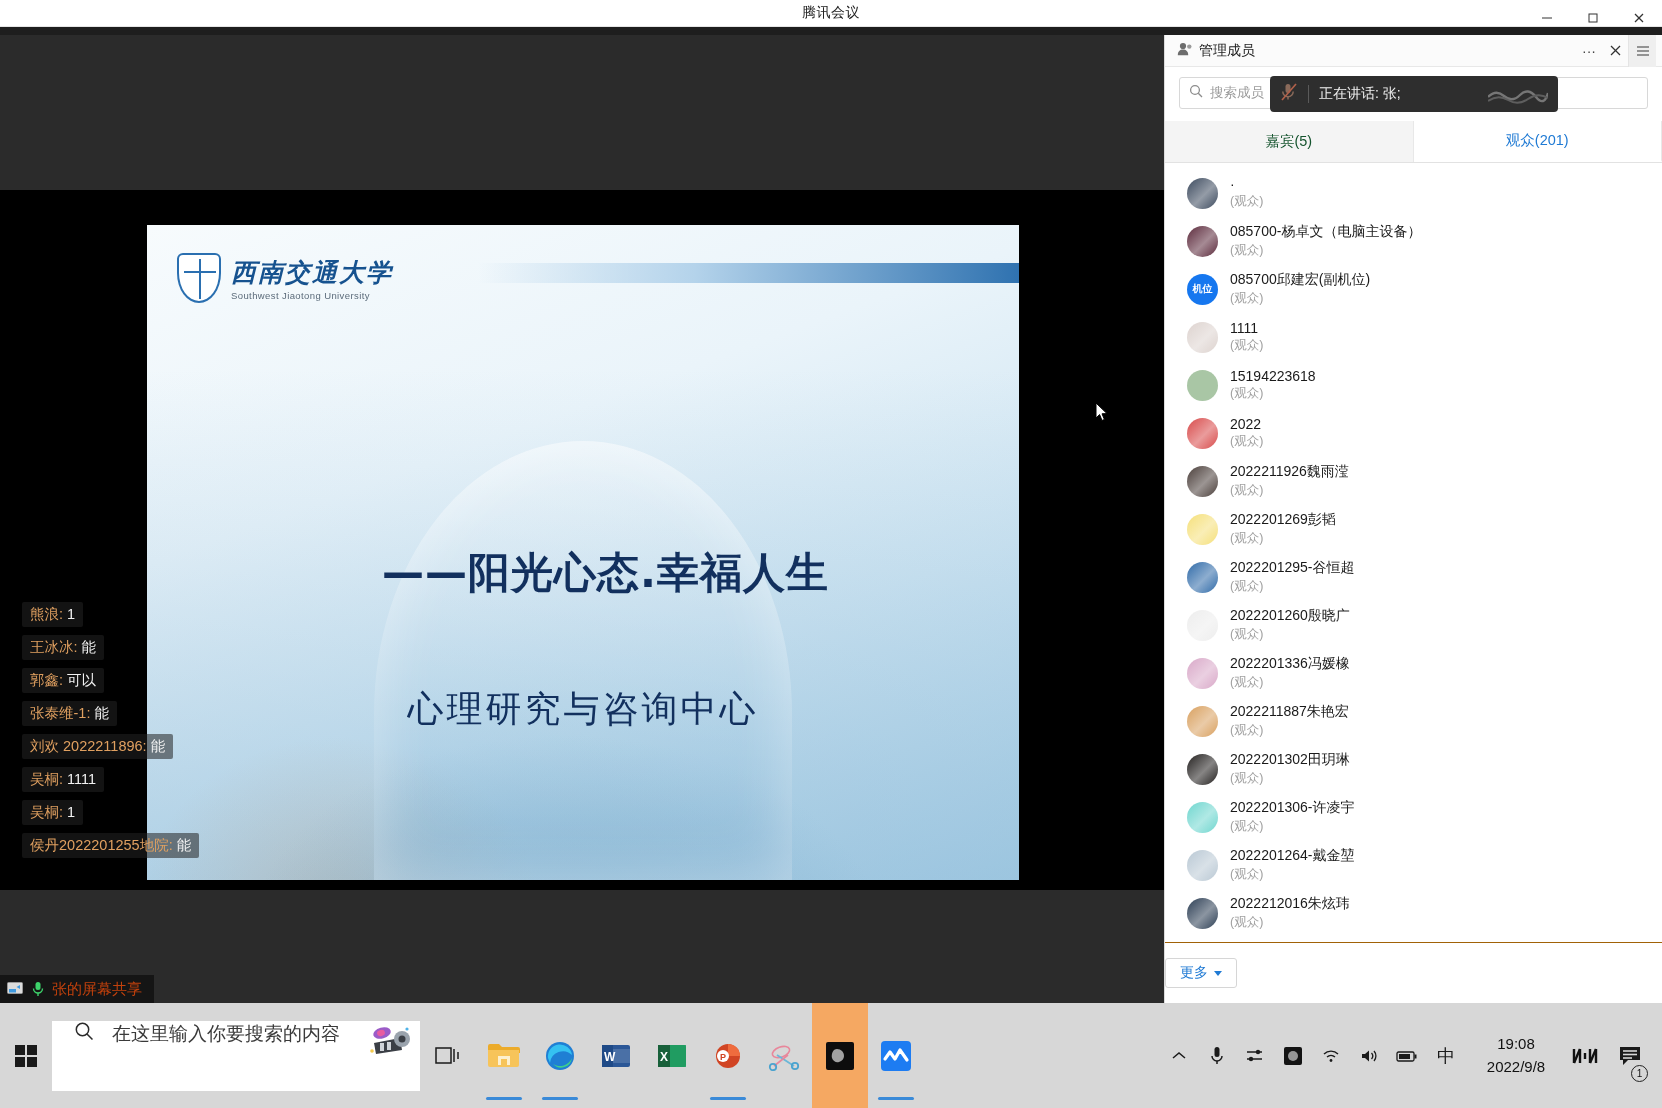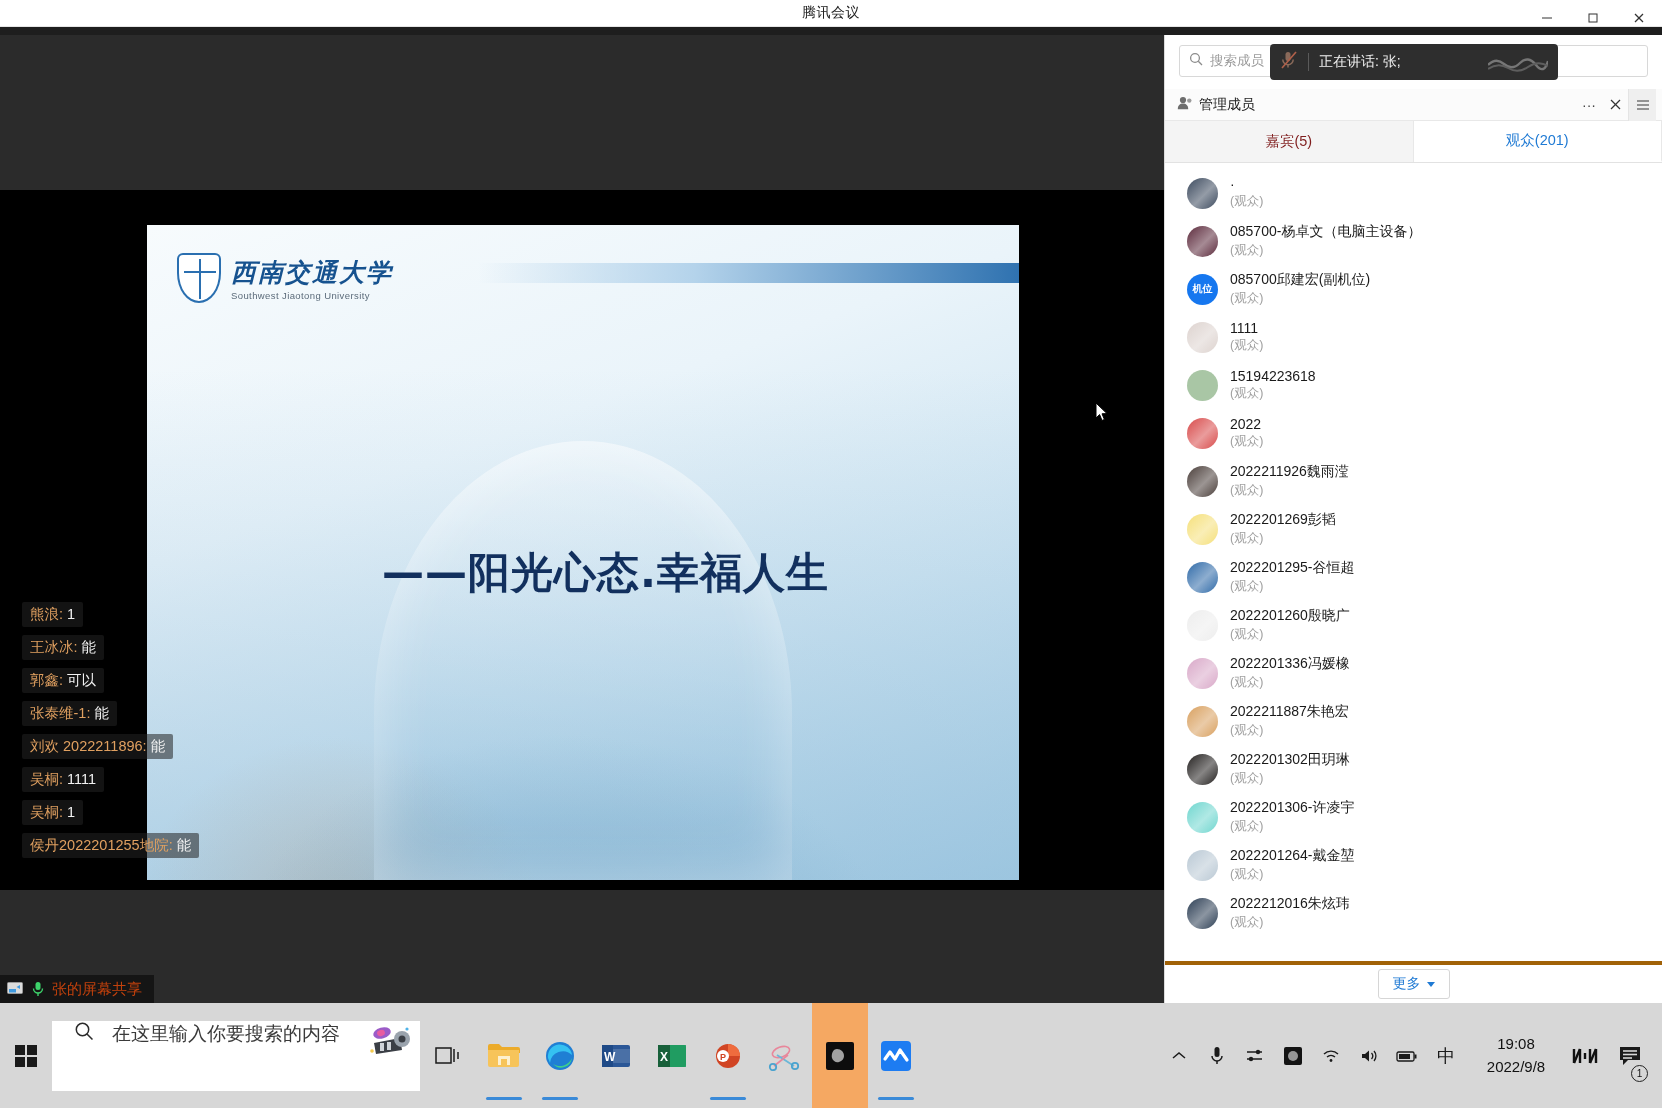--- a/index.html
+++ b/index.html
@@ -155,42 +155,42 @@
   #speaking-toast .stxt{ color:#f0f0f0; font-size:14px; white-space:nowrap; }
   #speaking-toast .wave{
     margin-left:auto; width:60px; height:22px; opacity:.75;
   }
 
   #tabs{
     height:42px; display:flex; flex:0 0 auto; border-bottom:1px solid #e2e2e2; background:#fff;
   }
   #tabs .tab{
     flex:1; display:flex; align-items:center; justify-content:center;
-    font-size:14.5px; color:#7f1d1d; background:#f4f4f4; border-right:1px solid #e8e8e8;
+    font-size:14.5px; color:#14532d; background:#f4f4f4; border-right:1px solid #e8e8e8;
   }
   #tabs .tab.active{ background:#ffffff; color:#1f7ad4; border-bottom:2px solid #ffffff; }
 
   #member-list{
     flex:1 1 auto; overflow:hidden; padding-top:6px; background:#fff; position:relative;
   }
   .member{
     height:48px; display:flex; align-items:center; padding:0 14px 0 22px; gap:12px;
   }
   .member .av{
     width:31px; height:31px; border-radius:50%; flex:0 0 auto; position:relative; overflow:hidden;
     display:flex; align-items:center; justify-content:center;
     font-size:11px; color:#fff; font-weight:bold;
   }
   .member .info{ display:flex; flex-direction:column; gap:1px; min-width:0; }
   .member .nm{ font-size:14px; color:#1a1a1a; white-space:nowrap; overflow:hidden; }
   .member .rl{ font-size:12.5px; color:#a0a0a0; }
 
   #panel-footer{
-    flex:0 0 auto; height:42px; display:flex; align-items:center; justify-content:center;
-    background:#fff; border-top:4px solid #a16207;
+    flex:0 0 auto; height:61px; display:flex; align-items:center; justify-content:flex-start;
+    background:#fff; border-top:1px solid #a16207;
   }
   #more-btn{
     min-width:72px; height:30px; border:1px solid #d6d6d6; border-radius:3px;
     display:flex; align-items:center; justify-content:center; gap:6px;
     font-size:14px; color:#1f7ad4; background:#fff; padding:0 12px;
   }
   #more-btn .caret{ border-left:4px solid transparent; border-right:4px solid transparent; border-top:5px solid #1f7ad4; }
 
   
   #taskbar{
@@ -263,20 +263,21 @@
 
     <div id="slide-logo">
       <div class="shield"></div>
       <div class="names">
         <div class="cn">西南交通大学</div>
         <div class="en">Southwest Jiaotong University</div>
       </div>
     </div>
 
     <div class="t2">——阳光心态.幸福人生</div>
+    <div class="t3">心理研究与咨询中心</div>
   </div>
 
   <div id="chat-overlay">
       <div class="msg"><span class="who">熊浪: </span><span>1</span></div>
       <div class="msg"><span class="who">王冰冰: </span><span>能</span></div>
       <div class="msg"><span class="who">郭鑫: </span><span>可以</span></div>
       <div class="msg"><span class="who">张泰维-1: </span><span>能</span></div>
       <div class="msg"><span class="who">刘欢 2022211896: </span><span>能</span></div>
       <div class="msg"><span class="who">吴桐: </span><span>1111</span></div>
       <div class="msg"><span class="who">吴桐: </span><span>1</span></div>
@@ -302,20 +303,46 @@
   </div>
 
   <div id="cursor">
     <svg width="14" height="20" viewBox="0 0 14 20">
         <path d="M1 1 L1 16 L4.6 12.6 L7 18.5 L9.4 17.4 L7 11.8 L12 11.6 Z" fill="#fff" stroke="#000" stroke-width="1"></path>
       </svg>
   </div>
 </div>
 
 <div id="panel">
+
+  <div id="panel-header">
+    <span>
+      <svg width="16" height="14" viewBox="0 0 16 14">
+          <circle cx="6" cy="4" r="3.1" fill="#6d6d6d"></circle>
+          <path d="M0.8 13.2 C0.8 9.4 3 7.6 6 7.6 C9 7.6 11.2 9.4 11.2 13.2 Z" fill="#6d6d6d"></path>
+          <circle cx="12.3" cy="4.6" r="2.2" fill="#9b9b9b"></circle>
+        </svg>
+    </span>
+    <span class="ptitle">管理成员</span>
+    <span class="spacer"></span>
+    <span class="hbtn">···</span>
+    <span class="hbtn">
+      <svg width="13" height="13" viewBox="0 0 13 13">
+          <line x1="2" y1="2" x2="11" y2="11" stroke="#333" stroke-width="1.3"></line>
+          <line x1="11" y1="2" x2="2" y2="11" stroke="#333" stroke-width="1.3"></line>
+        </svg>
+    </span>
+    <span class="hbtn menu">
+      <svg width="14" height="12" viewBox="0 0 14 12">
+          <line x1="1" y1="2" x2="13" y2="2" stroke="#555" stroke-width="1.2"></line>
+          <line x1="1" y1="6" x2="13" y2="6" stroke="#555" stroke-width="1.2"></line>
+          <line x1="1" y1="10" x2="13" y2="10" stroke="#555" stroke-width="1.2"></line>
+        </svg>
+    </span>
+  </div>
 
   <div id="search-row">
     <div id="search-box">
       <span>
         <svg width="14" height="14" viewBox="0 0 14 14">
             <circle cx="6" cy="6" r="4.4" fill="none" stroke="#8c8c8c" stroke-width="1.3"></circle>
             <line x1="9.3" y1="9.3" x2="13" y2="13" stroke="#8c8c8c" stroke-width="1.3"></line>
           </svg>
       </span>
       <span class="ph">搜索成员</span>
@@ -334,46 +361,20 @@
       <span class="stxt">正在讲话: 张;</span>
       <span class="wave">
         <svg width="60" height="22" viewBox="0 0 60 22">
             <path d="M0 14 Q8 6 16 13 T32 12 T48 14 T60 10" fill="none" stroke="#8e8e8e" stroke-width="2.4"></path>
             <path d="M0 18 Q10 11 20 17 T40 16 T60 15" fill="none" stroke="#6f6f6f" stroke-width="2"></path>
           </svg>
       </span>
     </div>
   </div>
 
-  <div id="panel-header">
-    <span>
-      <svg width="16" height="14" viewBox="0 0 16 14">
-          <circle cx="6" cy="4" r="3.1" fill="#6d6d6d"></circle>
-          <path d="M0.8 13.2 C0.8 9.4 3 7.6 6 7.6 C9 7.6 11.2 9.4 11.2 13.2 Z" fill="#6d6d6d"></path>
-          <circle cx="12.3" cy="4.6" r="2.2" fill="#9b9b9b"></circle>
-        </svg>
-    </span>
-    <span class="ptitle">管理成员</span>
-    <span class="spacer"></span>
-    <span class="hbtn">···</span>
-    <span class="hbtn">
-      <svg width="13" height="13" viewBox="0 0 13 13">
-          <line x1="2" y1="2" x2="11" y2="11" stroke="#333" stroke-width="1.3"></line>
-          <line x1="11" y1="2" x2="2" y2="11" stroke="#333" stroke-width="1.3"></line>
-        </svg>
-    </span>
-    <span class="hbtn menu">
-      <svg width="14" height="12" viewBox="0 0 14 12">
-          <line x1="1" y1="2" x2="13" y2="2" stroke="#555" stroke-width="1.2"></line>
-          <line x1="1" y1="6" x2="13" y2="6" stroke="#555" stroke-width="1.2"></line>
-          <line x1="1" y1="10" x2="13" y2="10" stroke="#555" stroke-width="1.2"></line>
-        </svg>
-    </span>
-  </div>
-
   <div id="tabs">
       <div class="tab">
         <span>嘉宾(5)</span>
       </div>
       <div class="tab active">
         <span>观众(201)</span>
       </div>
     </div>
 
   <div id="member-list">

